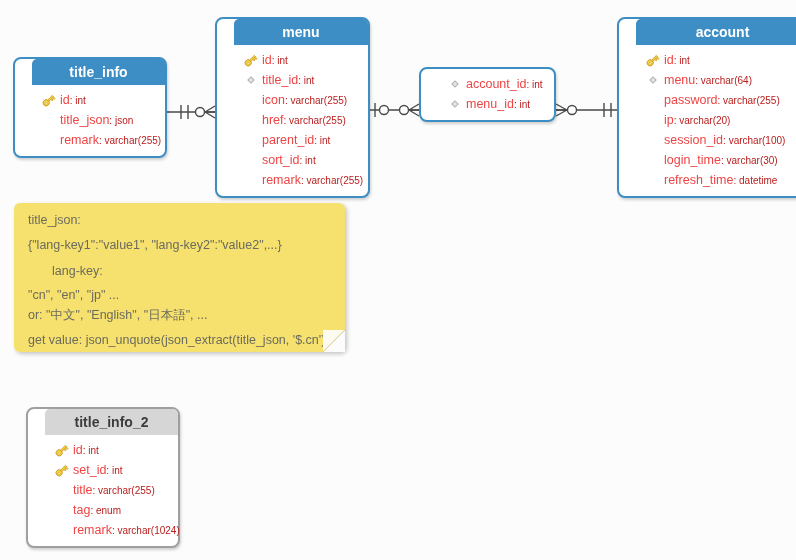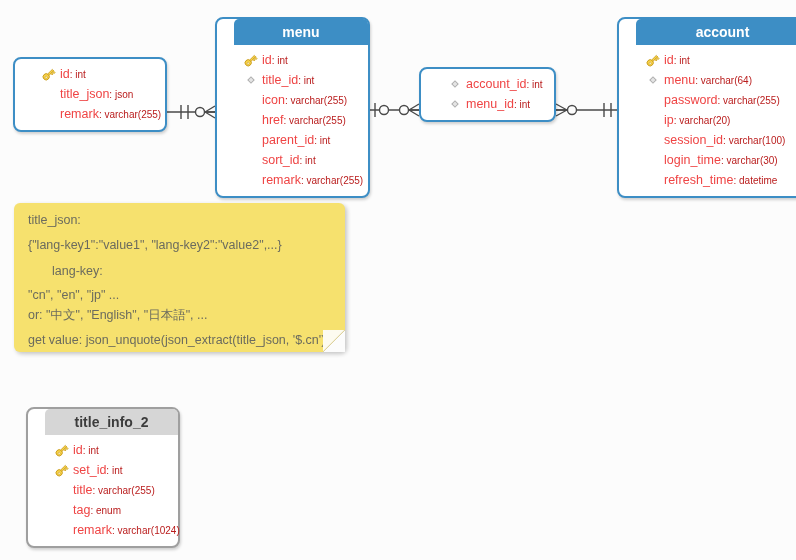--- a/index.html
+++ b/index.html
@@ -82,20 +82,21 @@
     <g>
       <line x1="556" y1="110" x2="617" y2="110"></line>
       <path d="M567 110 L556 104 M567 110 L556 110 M567 110 L556 116"></path>
       <circle cx="572" cy="110" r="4.5"></circle>
       <line x1="604" y1="103" x2="604" y2="117"></line>
       <line x1="611" y1="103" x2="611" y2="117"></line>
     </g>
   </svg>
 
   <div class="entity blue" style="left:13px; top:57px; width:154px;">
+    <div class="entity-header">title_info</div>
     <div class="entity-body">
       <div class="frow">
         <span class="ficon">
             <svg width="15" height="15" viewBox="0 0 15 15">
               <g transform="rotate(-45 7.5 7.5)">
                 <rect x="6.8" y="6.6" width="7" height="1.9" fill="#f9d44a" stroke="#c79b1d" stroke-width="0.8"></rect>
                 <rect x="9.8" y="8.4" width="1.4" height="2" fill="#f9d44a" stroke="#c79b1d" stroke-width="0.7"></rect>
                 <rect x="12.1" y="8.4" width="1.4" height="2.4" fill="#f9d44a" stroke="#c79b1d" stroke-width="0.7"></rect>
                 <circle cx="4.2" cy="7.5" r="3.1" fill="#f9d44a" stroke="#c79b1d" stroke-width="0.9"></circle>
                 <circle cx="3.9" cy="7.8" r="1.1" fill="#fffbe8" stroke="#c79b1d" stroke-width="0.6"></circle>

